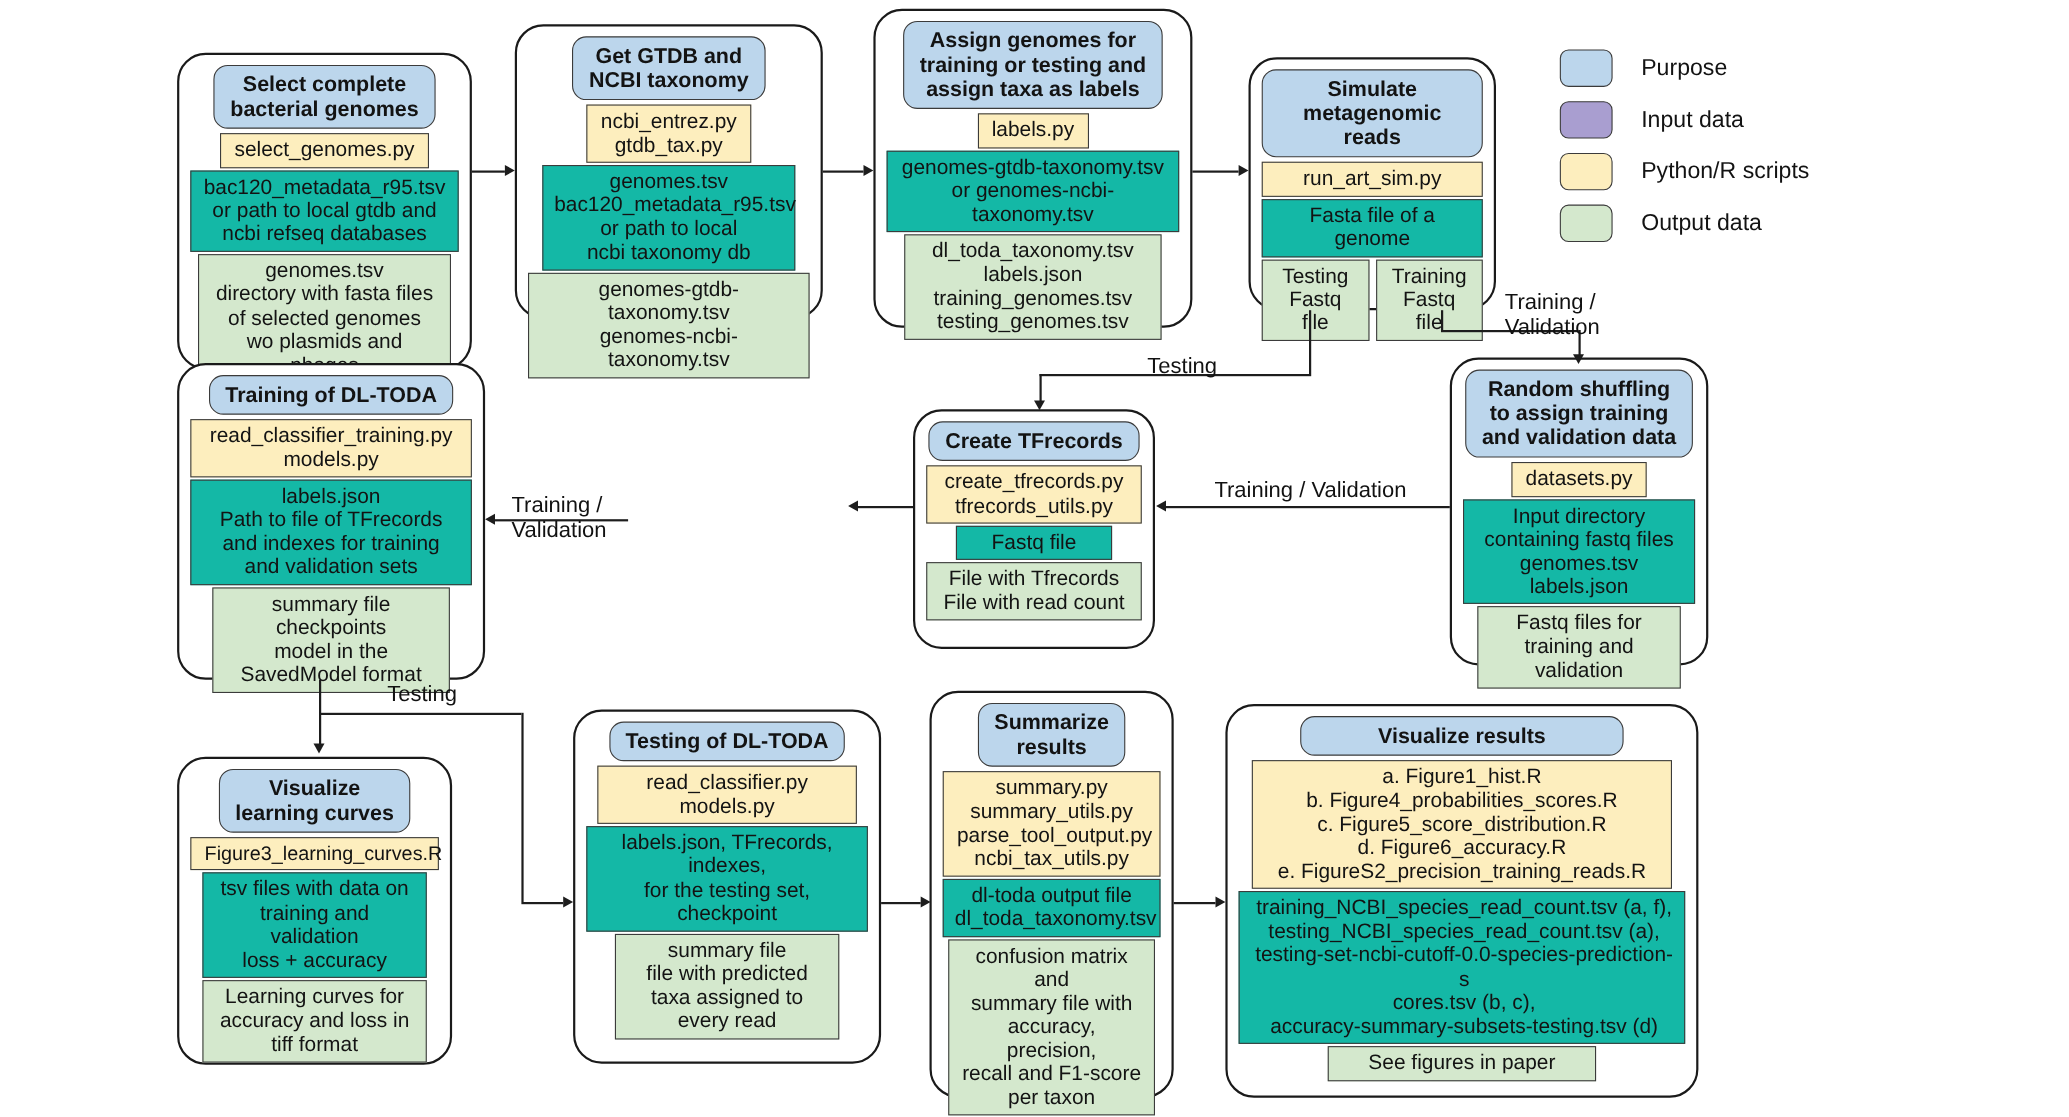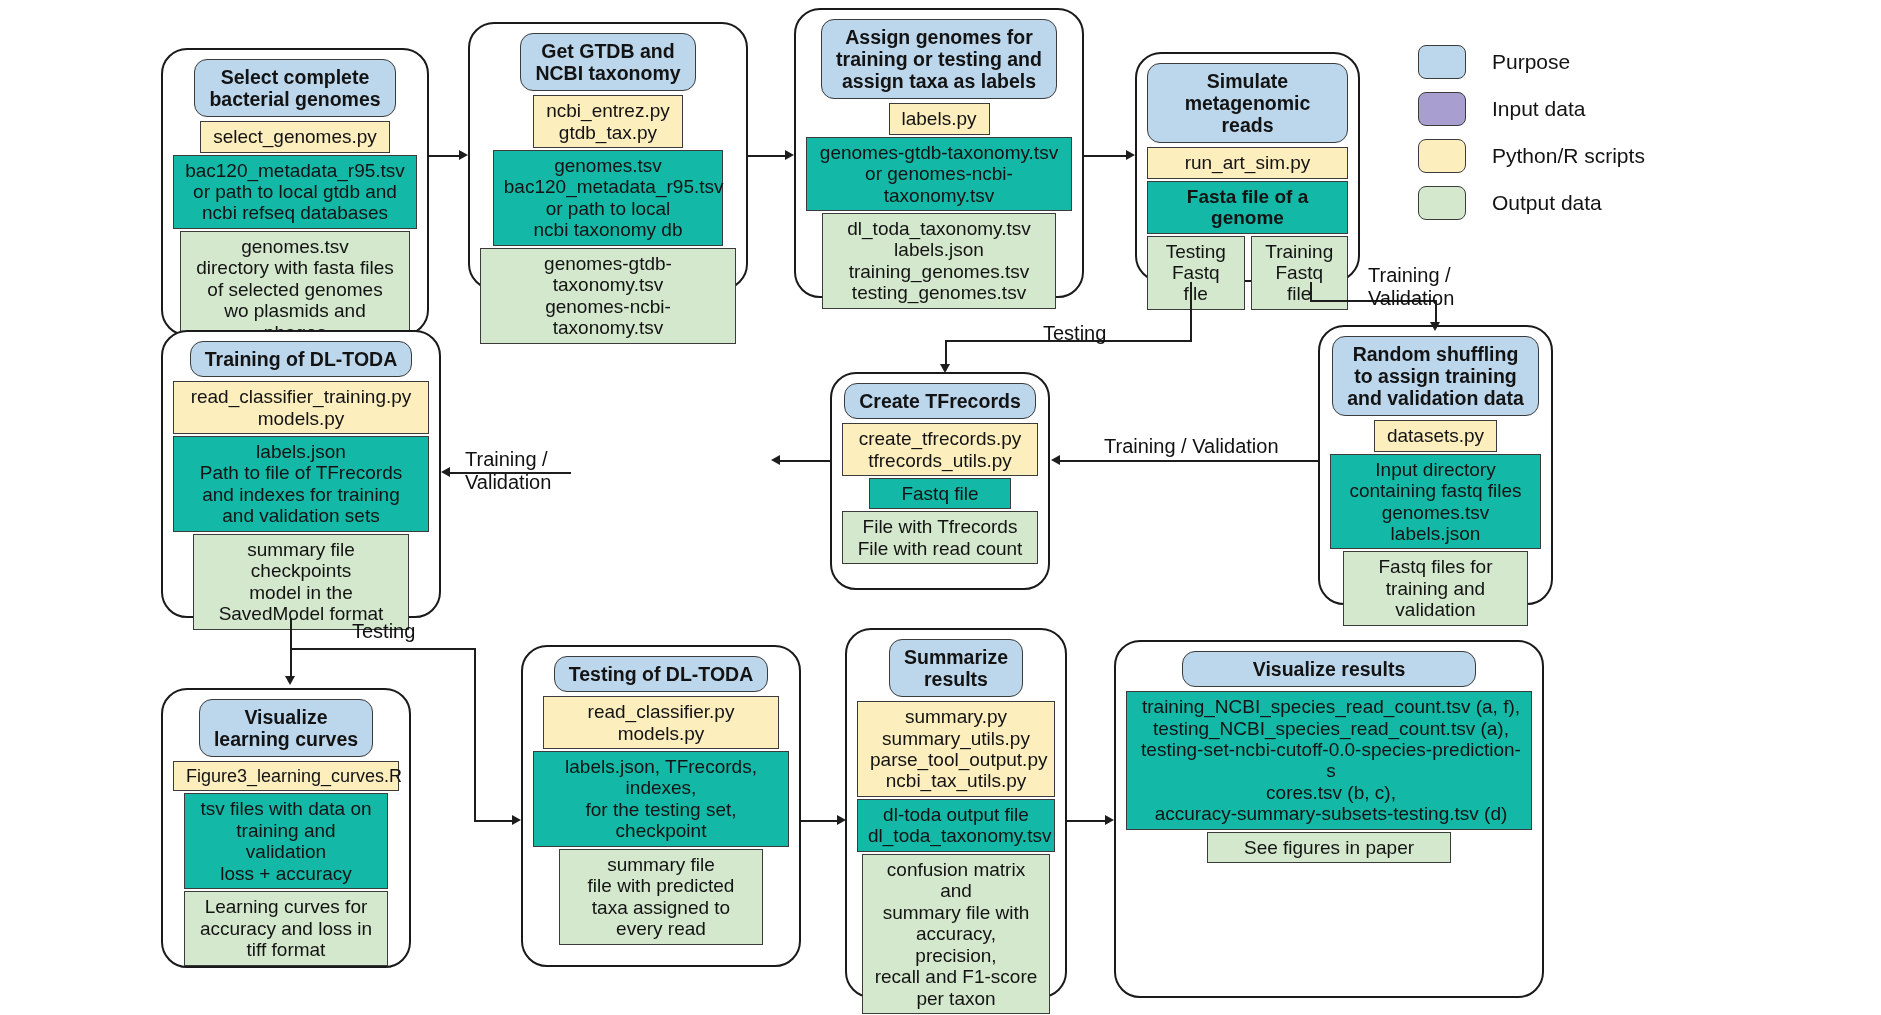--- a/index.html
+++ b/index.html
@@ -85,21 +85,21 @@
     <div class="chip output" style="white-space:pre-line;width:88%;">dl_toda_taxonomy.tsv
 labels.json
 training_genomes.tsv
 testing_genomes.tsv</div>
   </div>
 
   <div class="node" style="left:1135px;top:52px;width:225px;height:230px;">
     <div class="chip purpose" style="white-space:pre-line;">Simulate
 metagenomic reads</div>
     <div class="chip script" style="white-space:pre-line;width:100%;">run_art_sim.py</div>
-    <div class="chip input" style="white-space:pre-line;width:100%;font-weight:bold;">Fasta file of a genome</div>
+    <div class="chip input" style="white-space:pre-line;width:100%;">Fasta file of a genome</div>
     <div class="row2" style="width:100%;">
       <div class="chip output" style="white-space:pre-line;flex:1;">Testing
 Fastq file</div>
       <div class="chip output" style="white-space:pre-line;flex:1;">Training
 Fastq file</div>
     </div>
   </div>
 
   <div id="legend">
     <div class="lg-row">
@@ -194,20 +194,25 @@
 dl_toda_taxonomy.tsv</div>
     <div class="chip output" style="white-space:pre-line;width:95%;">confusion matrix and
 summary file with
 accuracy, precision,
 recall and F1-score
 per taxon</div>
   </div>
 
   <div class="node" style="left:1114px;top:640px;width:430px;height:358px;">
     <div class="chip purpose" style="white-space:pre-line;padding:6px 70px;">Visualize results</div>
+    <div class="chip script" style="white-space:pre-line;width:94%;">a. Figure1_hist.R
+b. Figure4_probabilities_scores.R
+c. Figure5_score_distribution.R
+d. Figure6_accuracy.R
+e. FigureS2_precision_training_reads.R</div>
     <div class="chip input" style="white-space:pre-line;width:100%;text-align:center;padding-left:14px;">training_NCBI_species_read_count.tsv (a, f),
 testing_NCBI_species_read_count.tsv (a),
 testing-set-ncbi-cutoff-0.0-species-prediction-s
 cores.tsv (b, c),
 accuracy-summary-subsets-testing.tsv (d)</div>
     <div class="chip output" style="white-space:pre-line;width:60%;">See figures in paper</div>
   </div>
 
   <div class="ln lnh" style="left:429px;top:155px;width:30px;"></div>
   <div class="arw arw-r" style="left:459px;top:150px;"></div>

